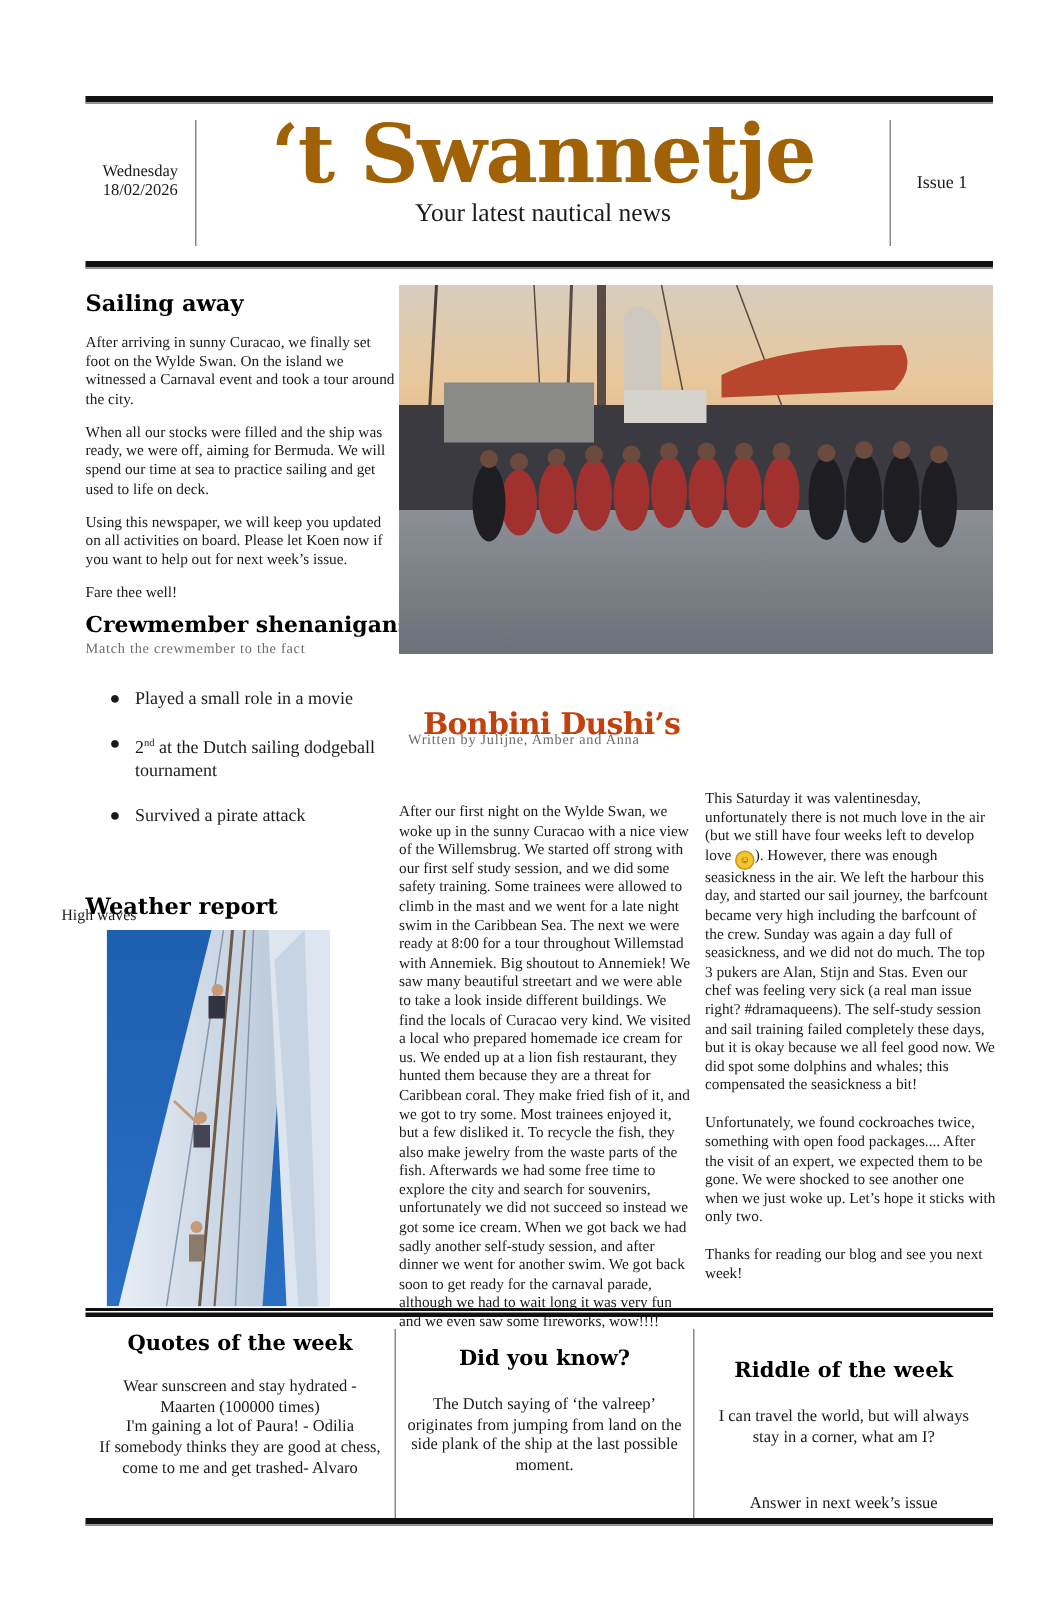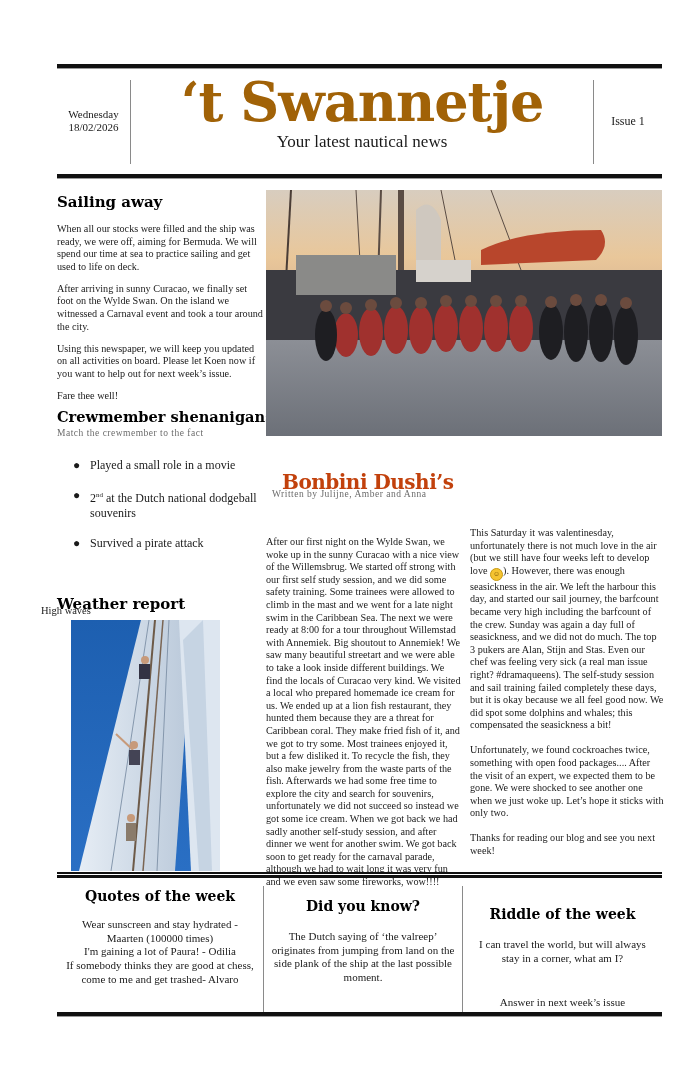--- a/index.html
+++ b/index.html
@@ -63,36 +63,36 @@
   <div>18/02/2026</div>
 </div>
 <div class="abs masthead-title">‘t Swannetje</div>
 <div class="abs masthead-sub">Your latest nautical news</div>
 <div class="abs masthead-issue">Issue 1</div>
 
 <div class="rule-thick" style="top:174px; height:4px;"></div>
 
 <h2 class="abs sec sec-sailing">Sailing away</h2>
 <div class="abs body-text sailing-body">
+  <p>After arriving in sunny Curacao, we finally set foot on the Wylde Swan. On the island we witnessed a Carnaval event and took a tour around the city.</p>
   <p>When all our stocks were filled and the ship was ready, we were off, aiming for Bermuda. We will spend our time at sea to practice sailing and get used to life on deck.</p>
-  <p>After arriving in sunny Curacao, we finally set foot on the Wylde Swan. On the island we witnessed a Carnaval event and took a tour around the city.</p>
   <p>Using this newspaper, we will keep you updated on all activities on board. Please let Koen now if you want to help out for next week’s issue.</p>
   <p>Fare thee well!</p>
 </div>
 
 <h2 class="abs sec sec-crew">Crewmember shenanigans</h2>
 <div class="abs crew-sub">Match the crewmember to the fact</div>
 <ul class="abs crew-list">
   <li>
     <span class="bullet">●</span>
     <span>Played a small role in a movie</span>
   </li>
   <li>
     <span class="bullet">●</span>
-    <span>2</span><sup>nd</sup><span> at the Dutch national dodgeball souvenirs</span>
+    <span>2</span><sup>nd</sup><span> at the Dutch sailing dodgeball tournament</span>
   </li>
   <li>
     <span class="bullet">●</span>
     <span>Survived a pirate attack</span>
   </li>
 </ul>
 
 <h2 class="abs sec sec-weather">Weather report</h2>
 <div class="abs weather-sub">High waves</div>
 

